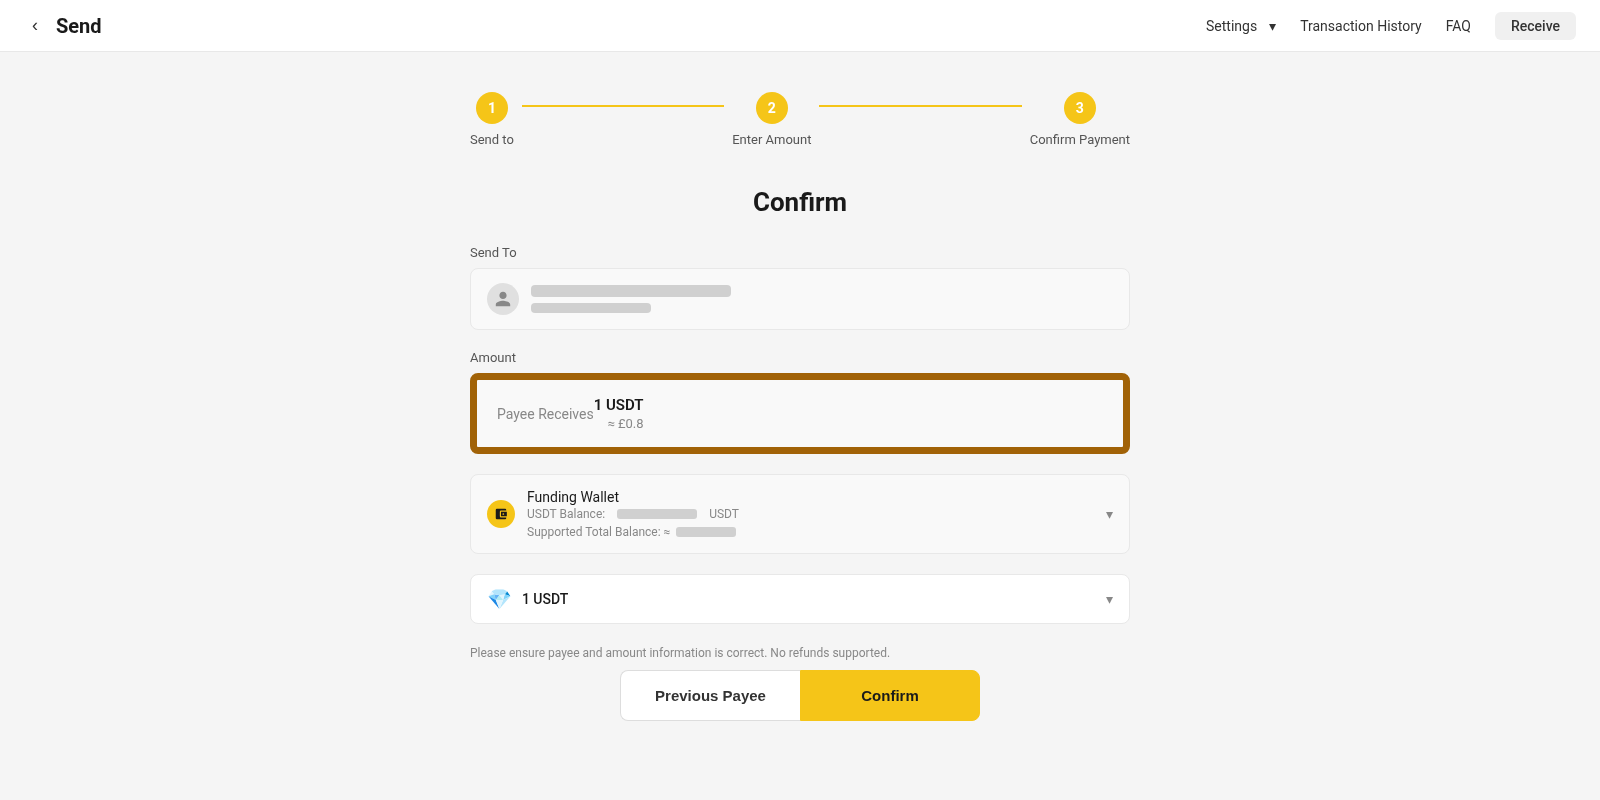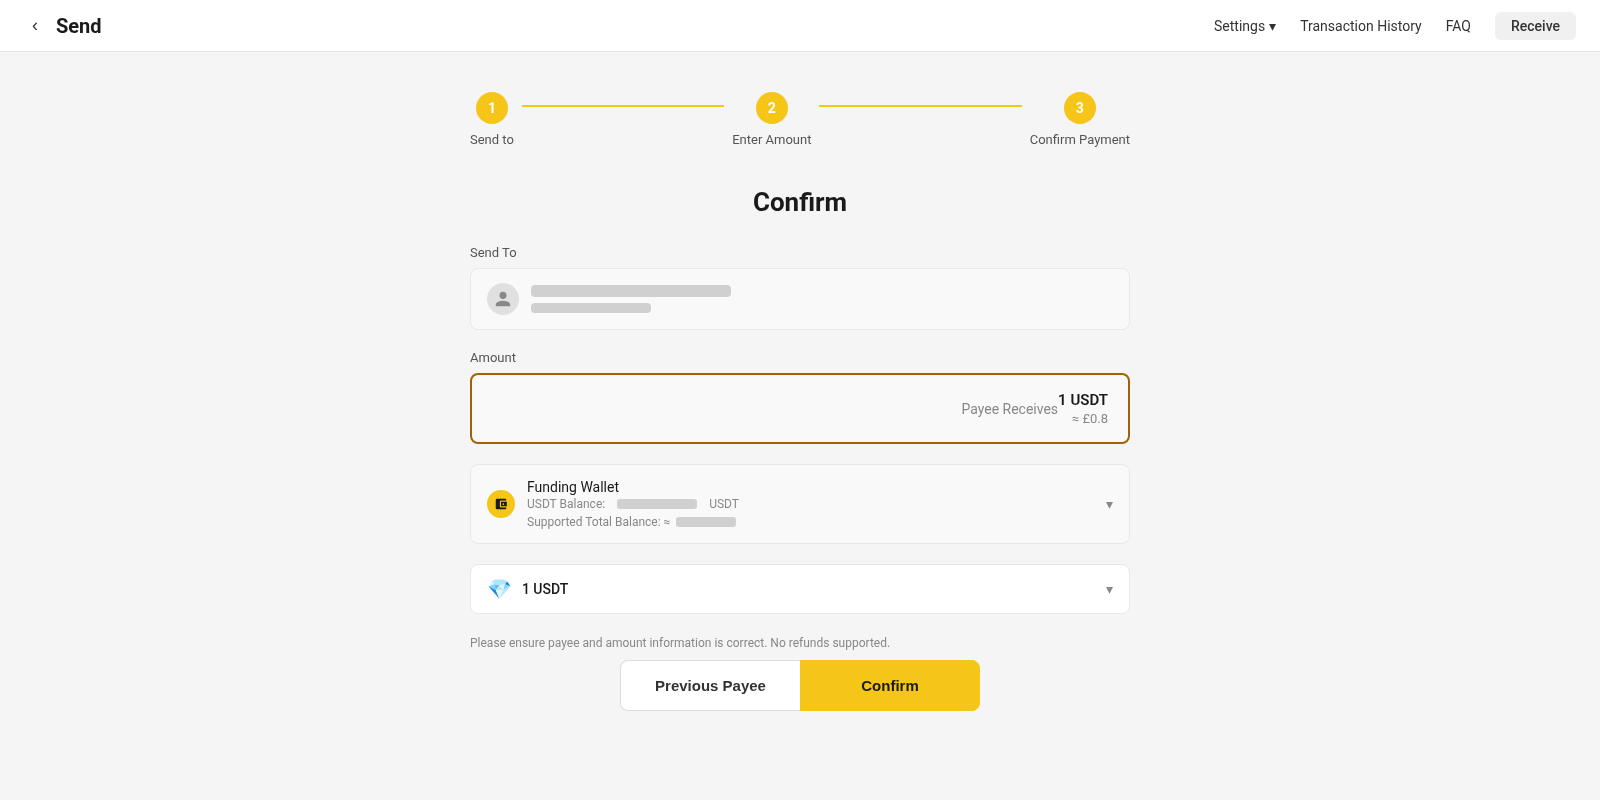--- a/index.html
+++ b/index.html
@@ -42,21 +42,21 @@
       display: flex;
       align-items: center;
       gap: 24px;
     }
     .nav-item {
       font-size: 14px;
       color: #333;
       cursor: pointer;
       display: flex;
       align-items: center;
-      gap: 4px;
+      gap: 12px;
     }
     .nav-item.receive-btn {
       background: #f0f0f0;
       padding: 6px 16px;
       border-radius: 6px;
       font-weight: 500;
     }
 
     
     .main {
@@ -151,26 +151,26 @@
     .recipient-blurred-sm {
       width: 120px;
       height: 10px;
       background: #d0d0d0;
       border-radius: 4px;
       margin-top: 6px;
     }
 
     .amount-box {
       background: #f9f9f9;
-      border: 2px solid #a16207;
+      border: 7px solid #a16207;
       border-radius: 8px;
       padding: 16px 20px;
       display: flex;
       align-items: center;
-      justify-content: flex-end;
+      justify-content: flex-start;
     }
     .payee-label {
       font-size: 14px;
       color: #888;
     }
     .amount-values {
       text-align: right;
     }
     .amount-usdt {
       font-size: 15px;

